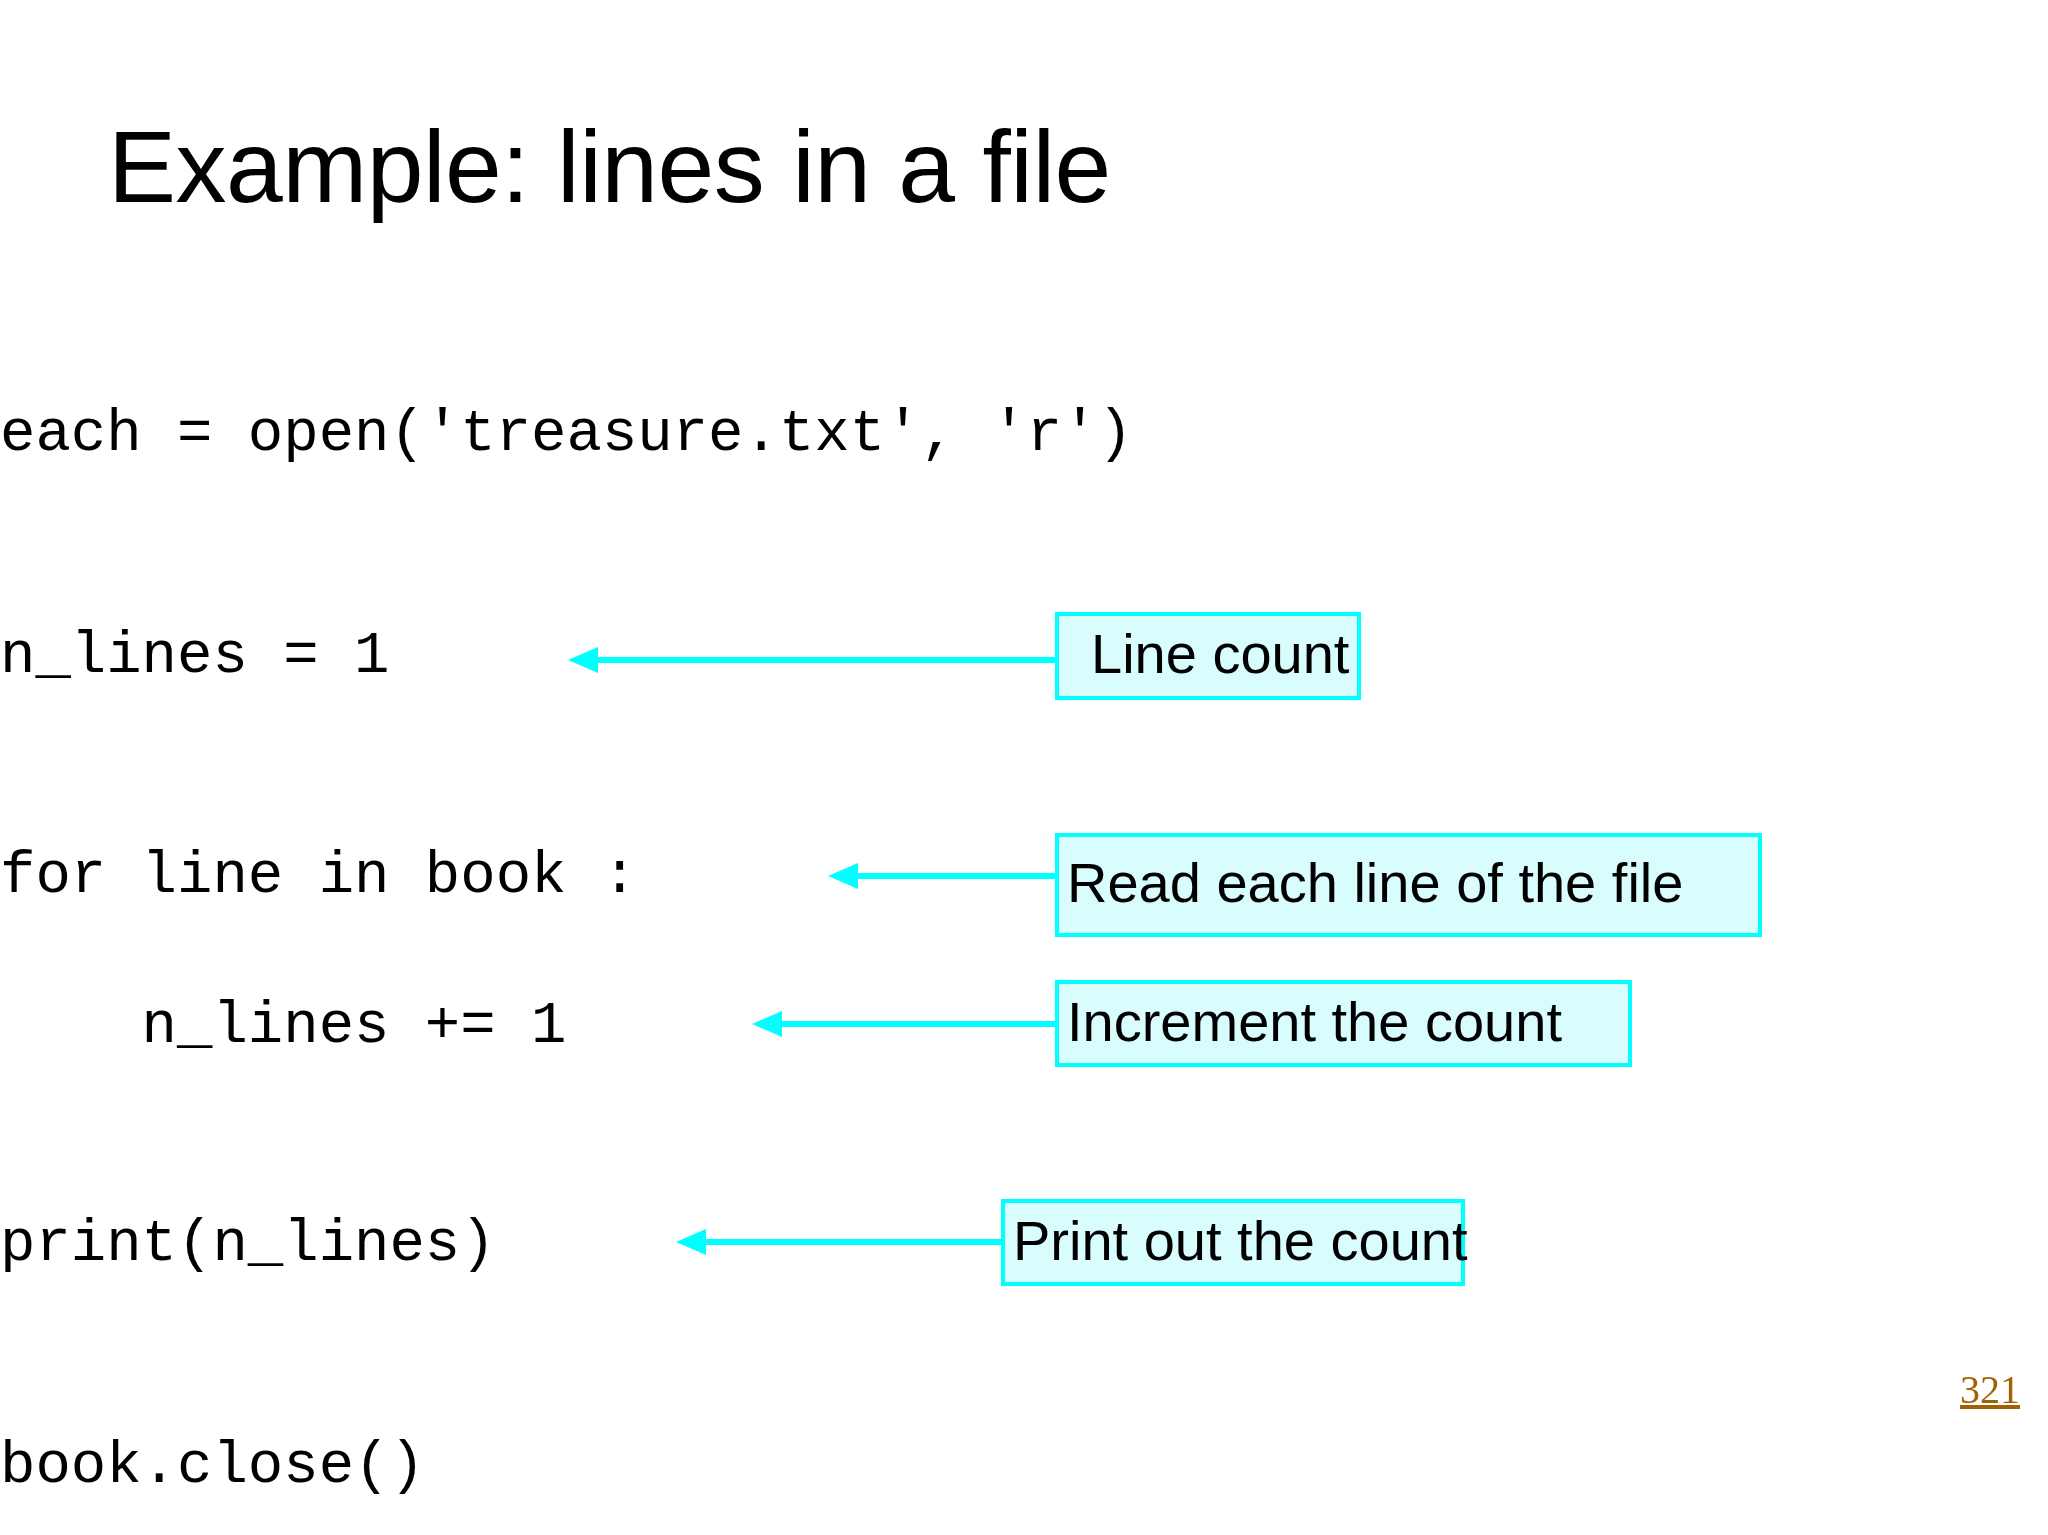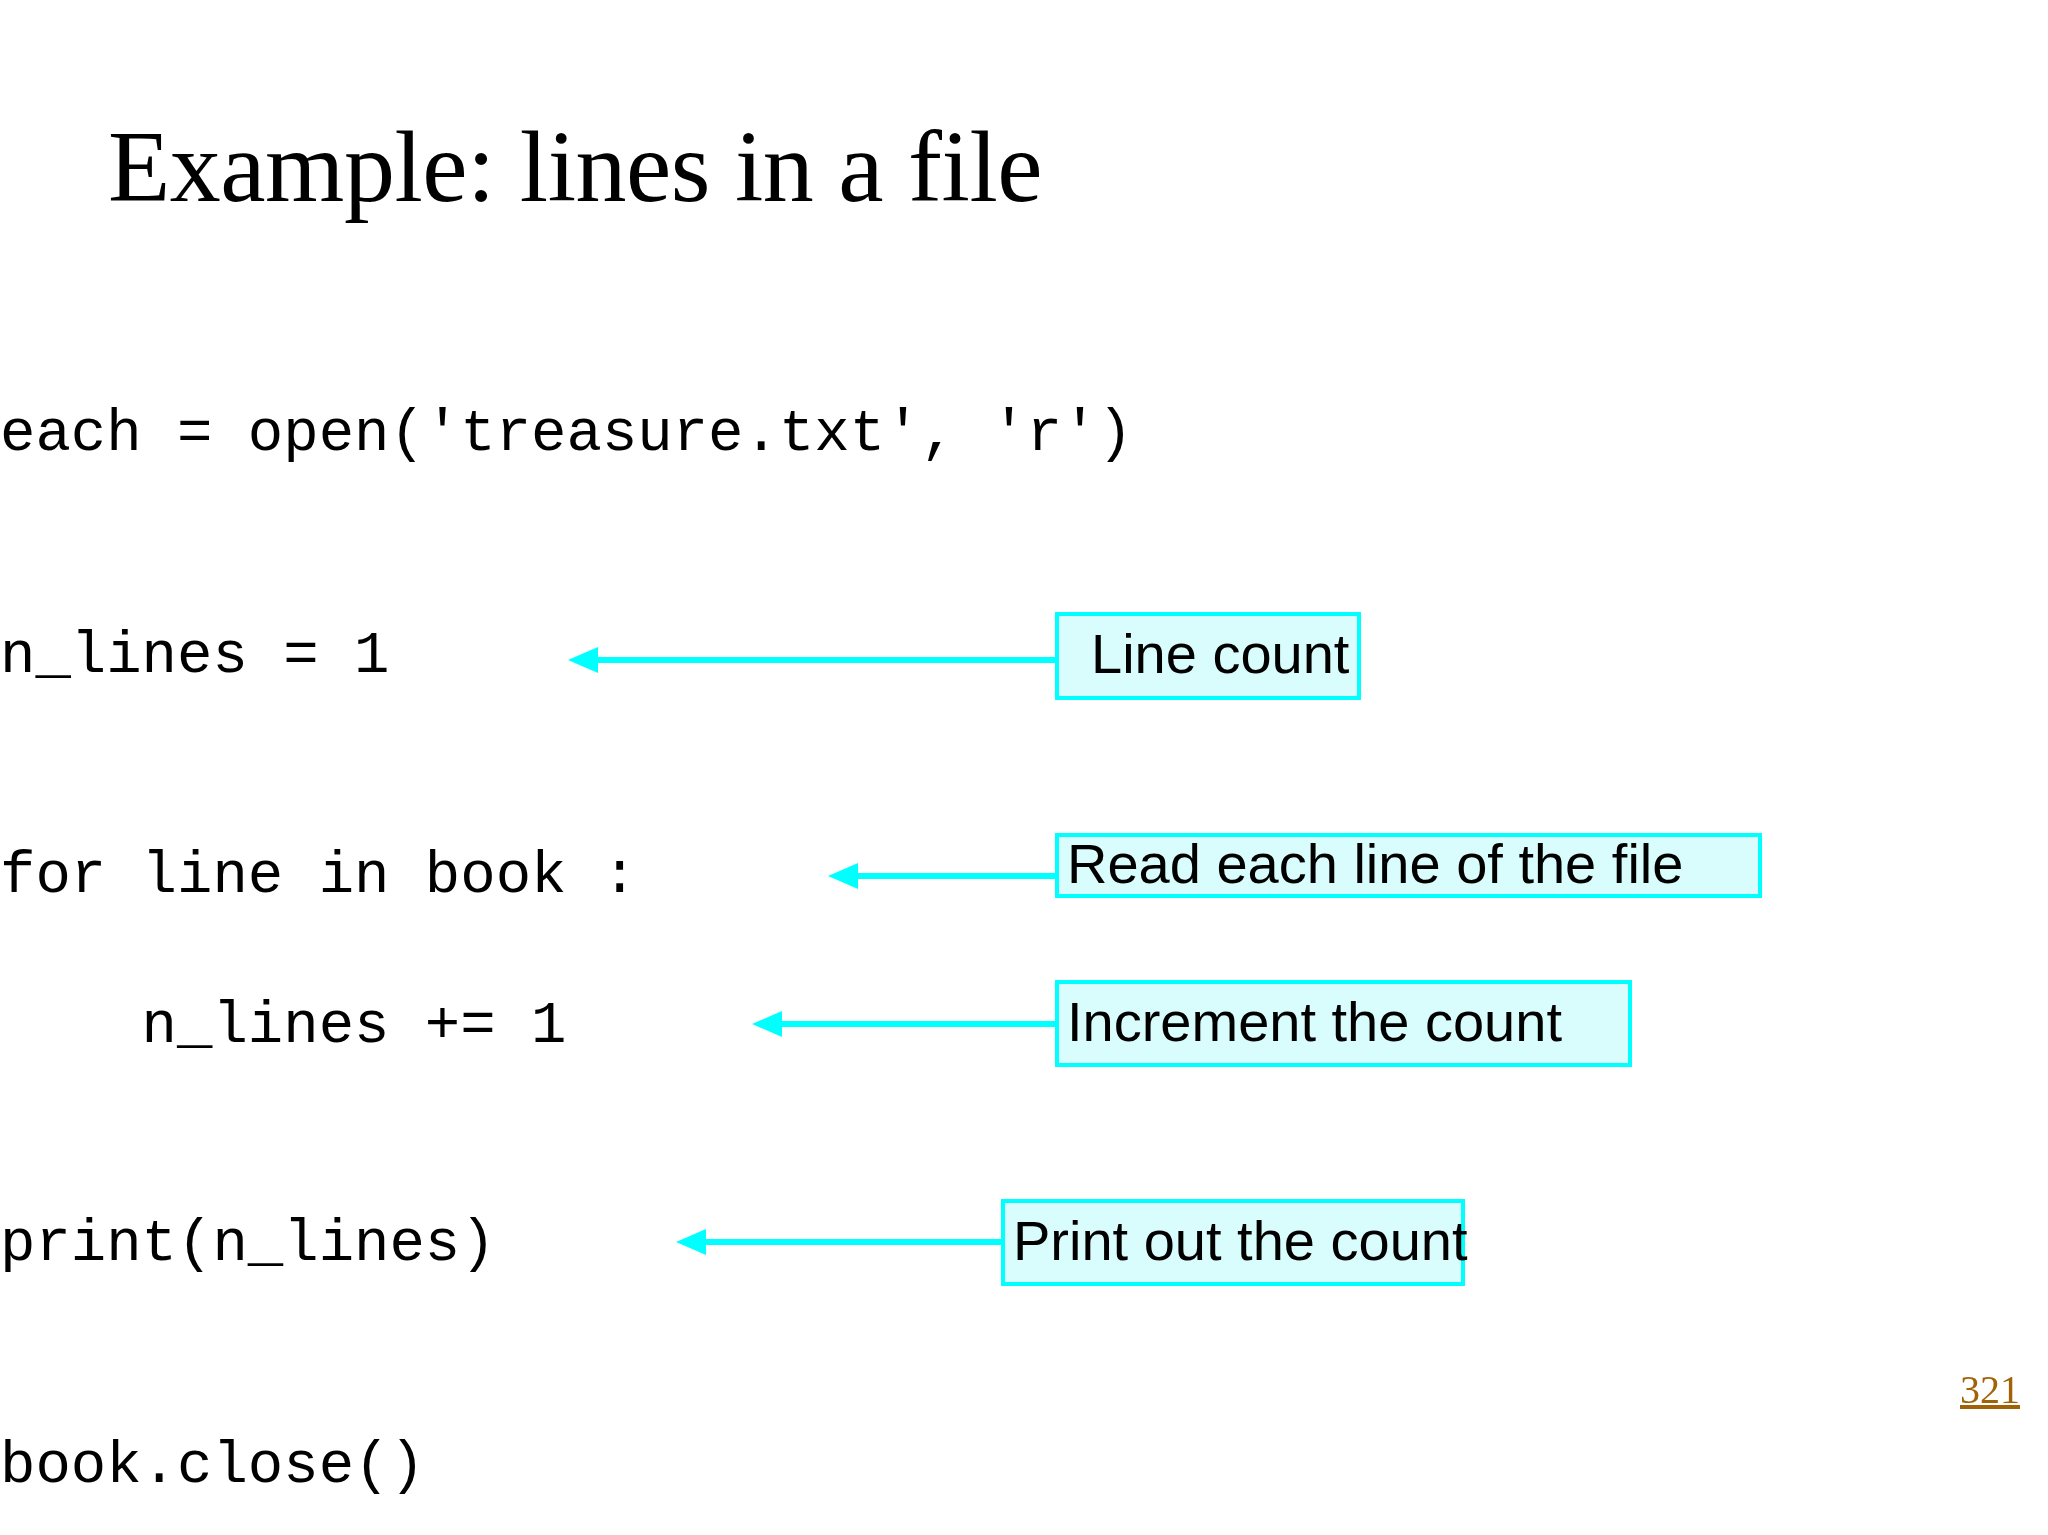--- a/index.html
+++ b/index.html
@@ -20,21 +20,21 @@
     position: absolute;
     inset: 0;
     background: #ffffff;
   }
 
   
   .slide-title {
     position: absolute;
     left: 108px;
     top: 112px;
-    font-family: Liberation Serif, serif;
+    font-family: Liberation Sans, sans-serif;
     font-size: 102px;
     line-height: 1.08;
     font-weight: 400;
     color: #000000;
     letter-spacing: -0.5px;
     white-space: pre;
   }
   .code-line {
     font-family: "Liberation Mono", "DejaVu Sans Mono", monospace;
     font-size: 59px;
@@ -149,21 +149,21 @@
 
   <div class="callout" style="left:1055px; top:612px; width:306px; height:88px;padding-left:32px;">
     <span>Line count</span>
   </div>
 
   <div class="arrow" style="left:828px; top:863px; width:230px;">
     <div class="shaft" style="width:202px;"></div>
     <div class="head"></div>
   </div>
 
-  <div class="callout" style="left:1055px; top:833px; width:707px; height:65px;">
+  <div class="callout" style="left:1055px; top:833px; width:707px; height:104px;">
     <span>Read each line of the file</span>
   </div>
 
   <div class="arrow" style="left:752px; top:1011px; width:306px;">
     <div class="shaft" style="width:278px;"></div>
     <div class="head"></div>
   </div>
 
   <div class="callout" style="left:1055px; top:980px; width:577px; height:87px;">
     <span>Increment the count</span>

